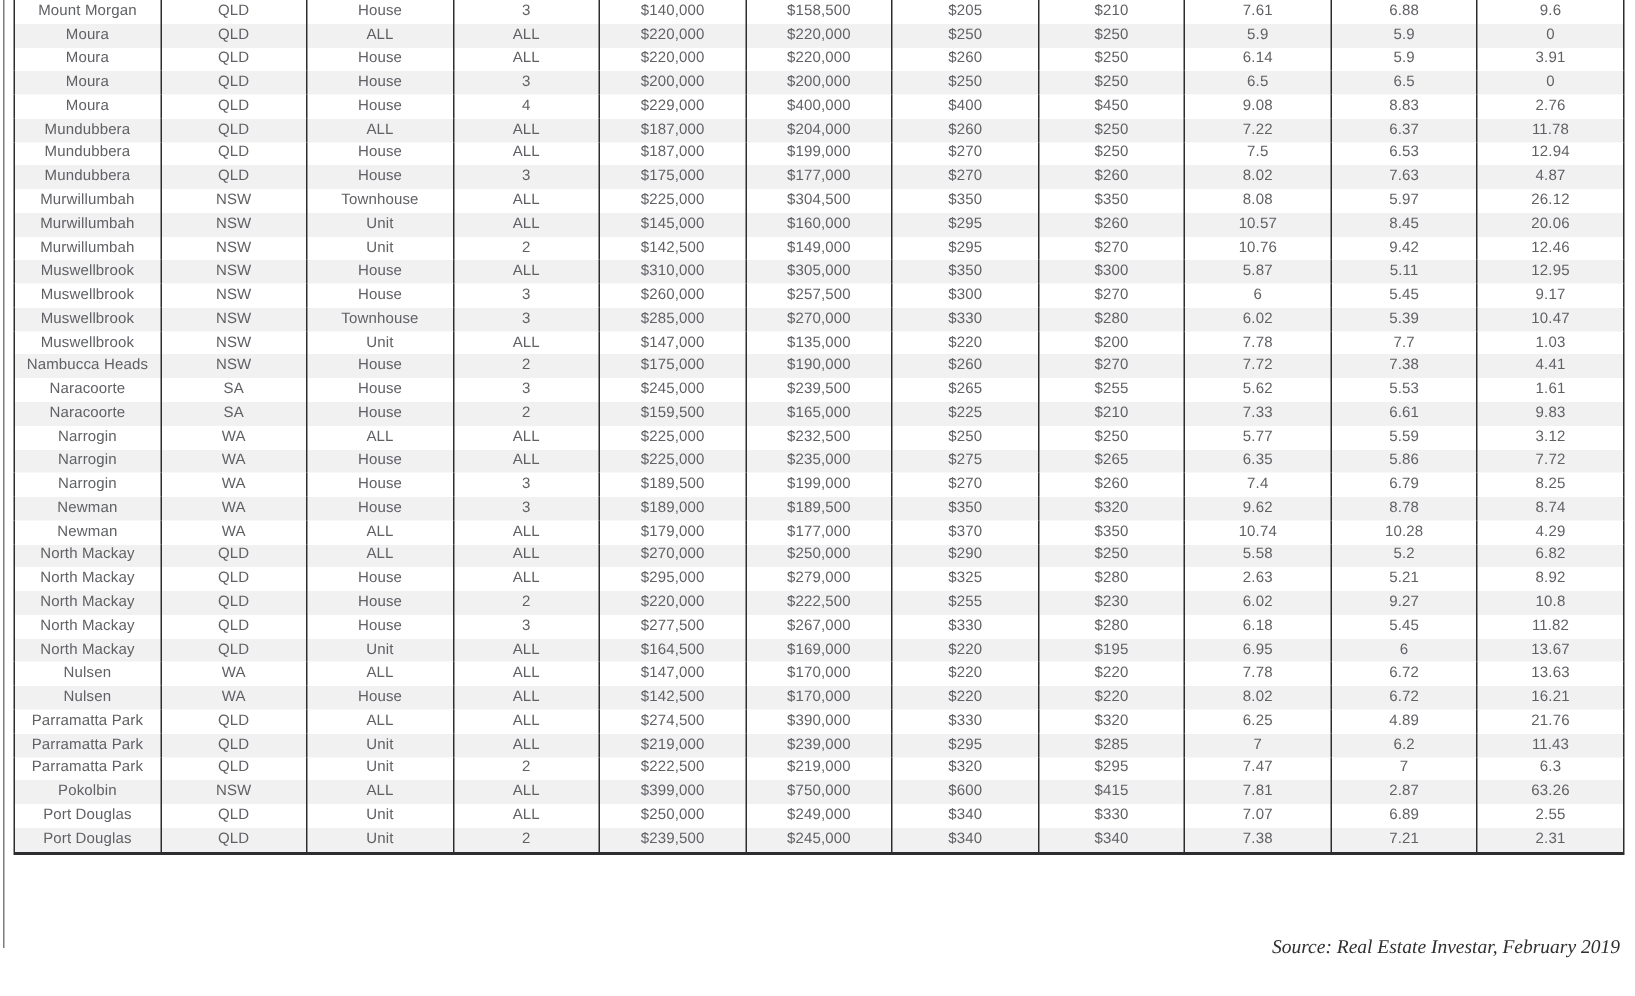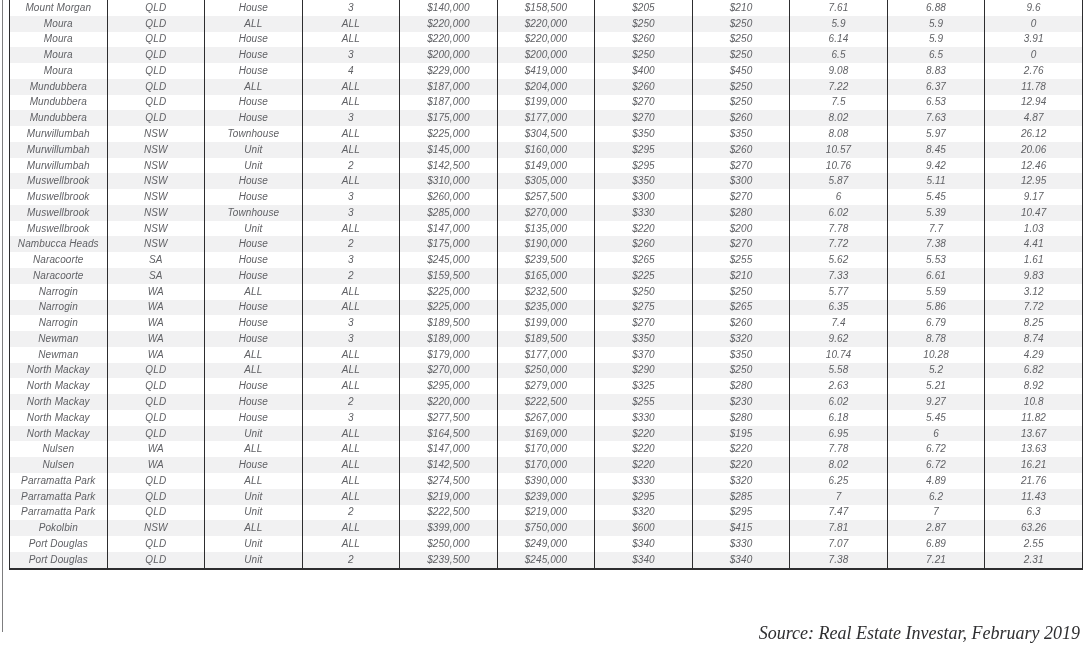--- a/index.html
+++ b/index.html
@@ -32,21 +32,20 @@
     position: absolute;
     left: 9px;
     top: 0;
     width: 1074px;
     border-collapse: collapse;
     table-layout: fixed;
     border-top: none;
     border-left: 1px solid var(--border);
     border-right: 1px solid var(--border);
     border-bottom: 2px solid var(--border);
-    font-style: italic;
   }
   table.data-table td {
     height: 15.78px;
     padding: 0 2px;
     border-left: 1px solid var(--border);
     text-align: center;
     vertical-align: middle;
     font-size: 10px;
     line-height: 1;
     color: var(--text);
@@ -59,21 +58,21 @@
   }
   table.data-table tr:nth-child(even) {
     background: var(--stripe);
   }
   .source-caption {
     position: absolute;
     top: 623px;
     right: 10px;
     font-family: "Liberation Serif", serif;
     font-style: italic;
-    font-size: 18px;
+    font-size: 13px;
     color: var(--source);
     white-space: nowrap;
   }
 </style>
 </head>
 <body>
 
 <div class="edge-line"></div>
 
 <table class="data-table">
@@ -129,21 +128,21 @@
         <td>6.5</td>
         <td>6.5</td>
         <td>0</td>
       </tr>
       <tr>
         <td>Moura</td>
         <td>QLD</td>
         <td>House</td>
         <td>4</td>
         <td>$229,000</td>
-        <td>$419,000</td>
+        <td>$400,000</td>
         <td>$400</td>
         <td>$450</td>
         <td>9.08</td>
         <td>8.83</td>
         <td>2.76</td>
       </tr>
       <tr>
         <td>Mundubbera</td>
         <td>QLD</td>
         <td>ALL</td>

